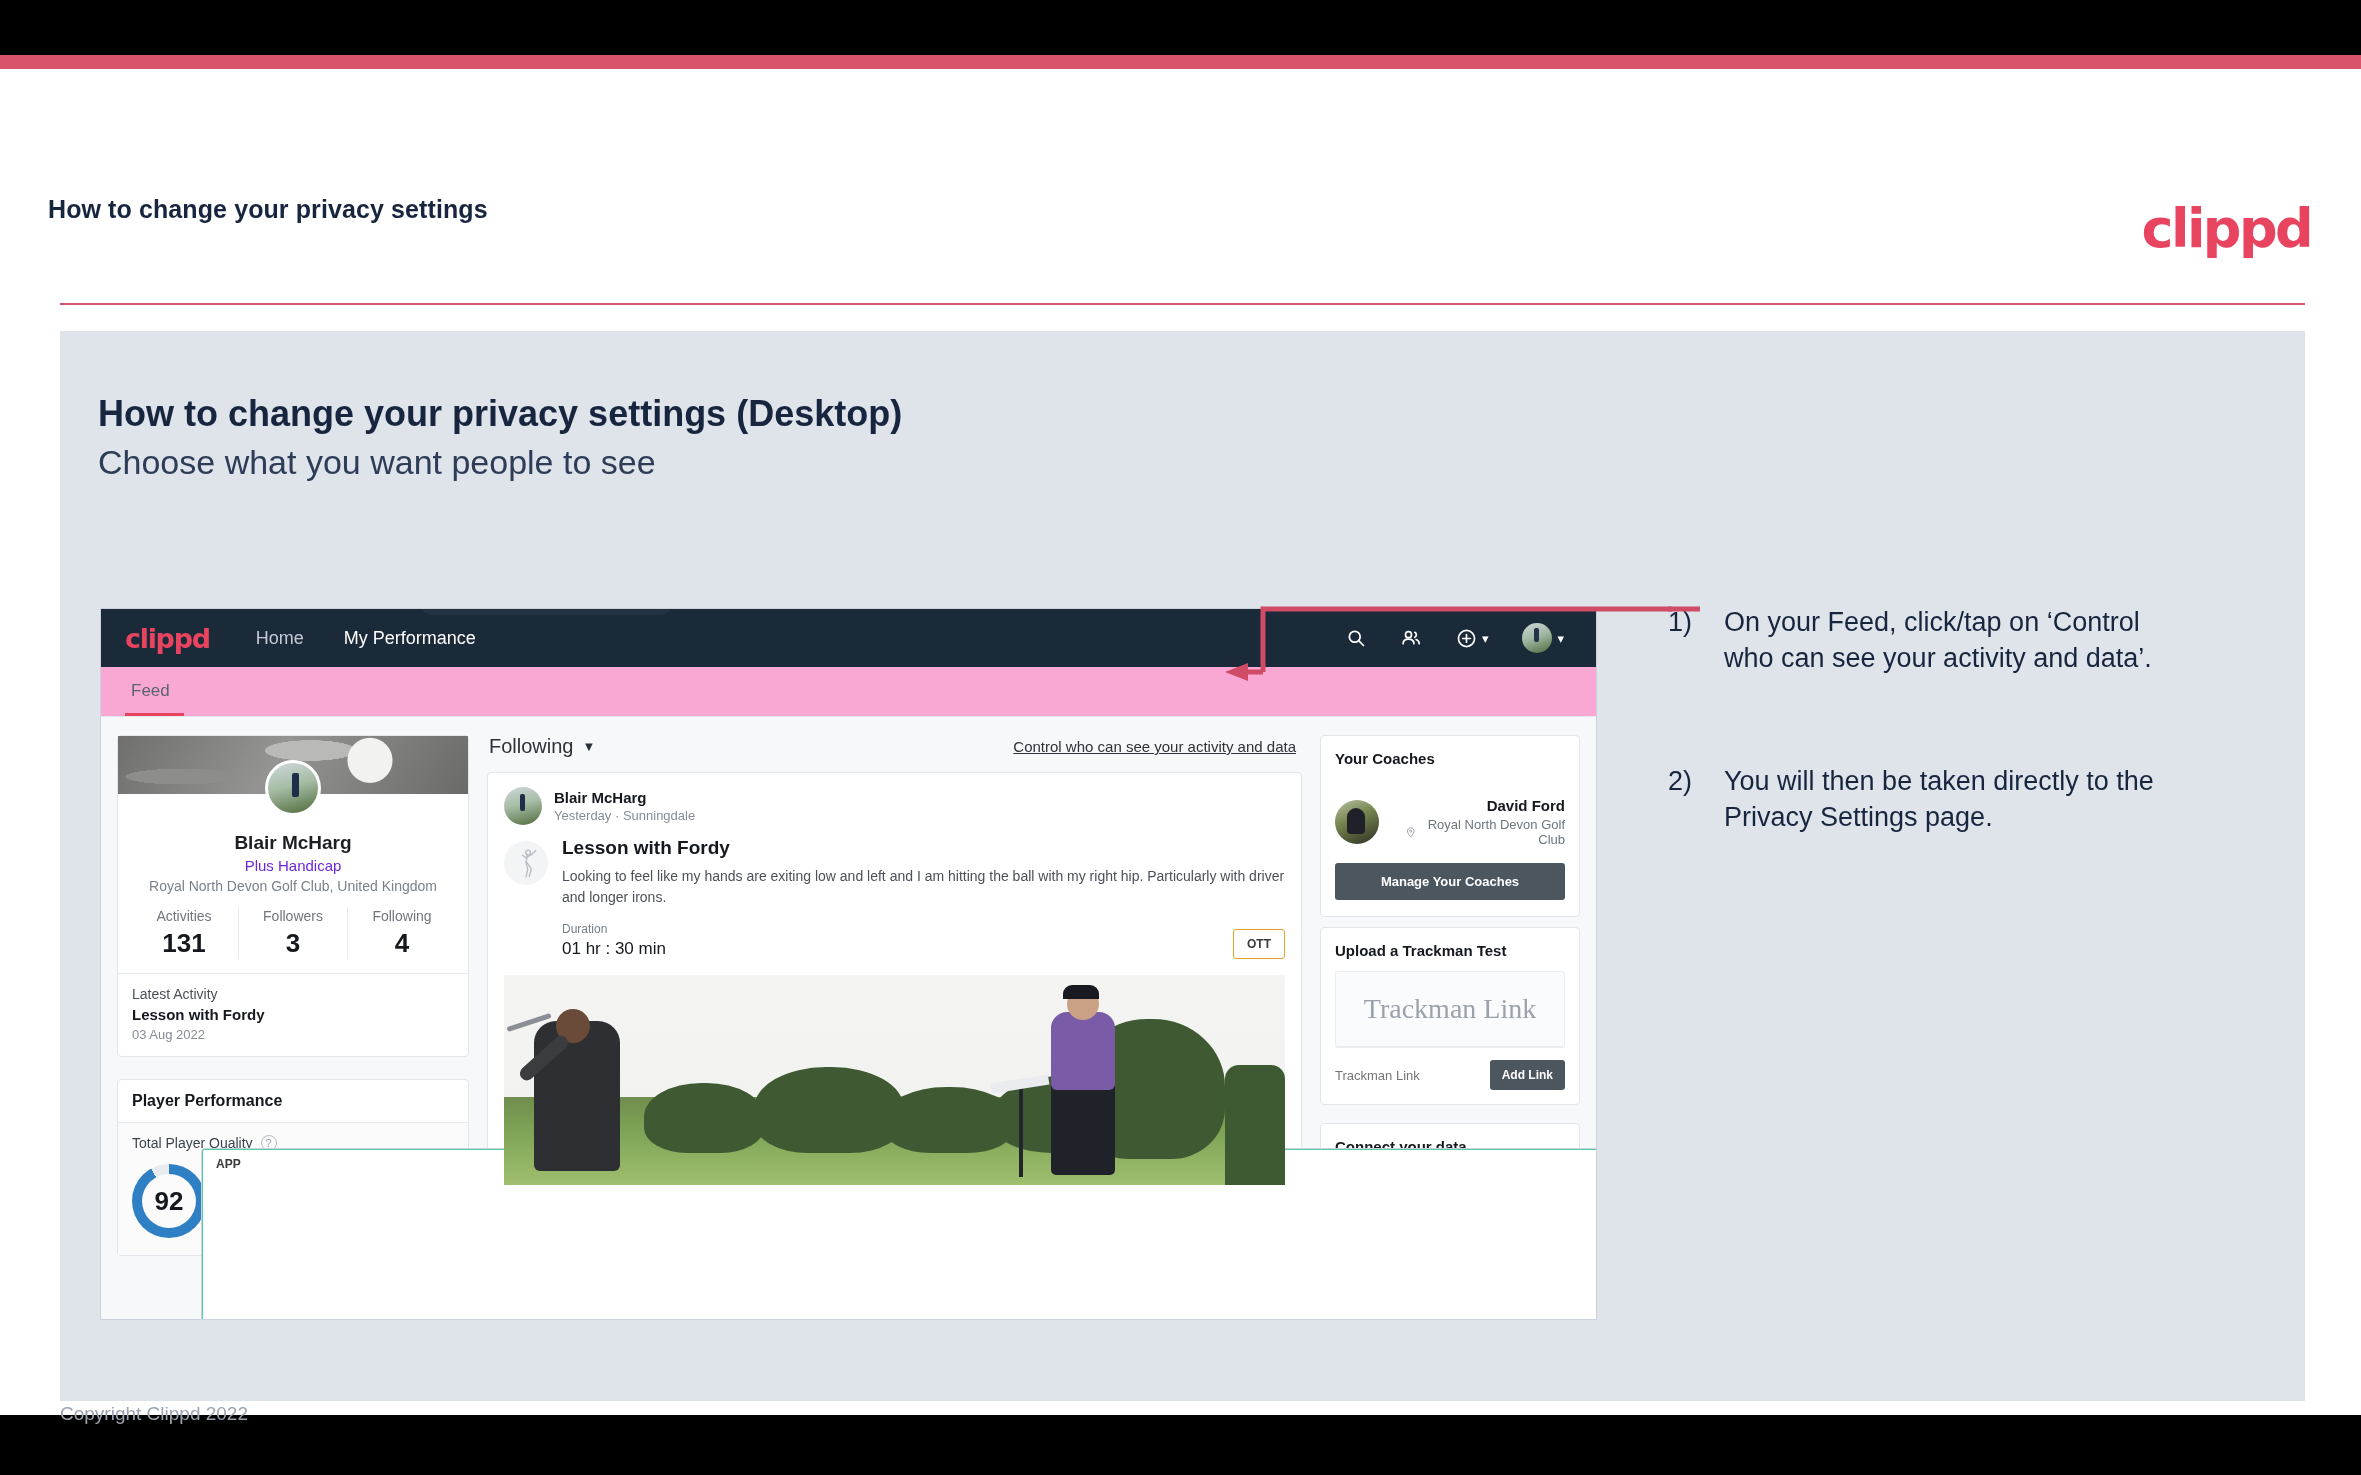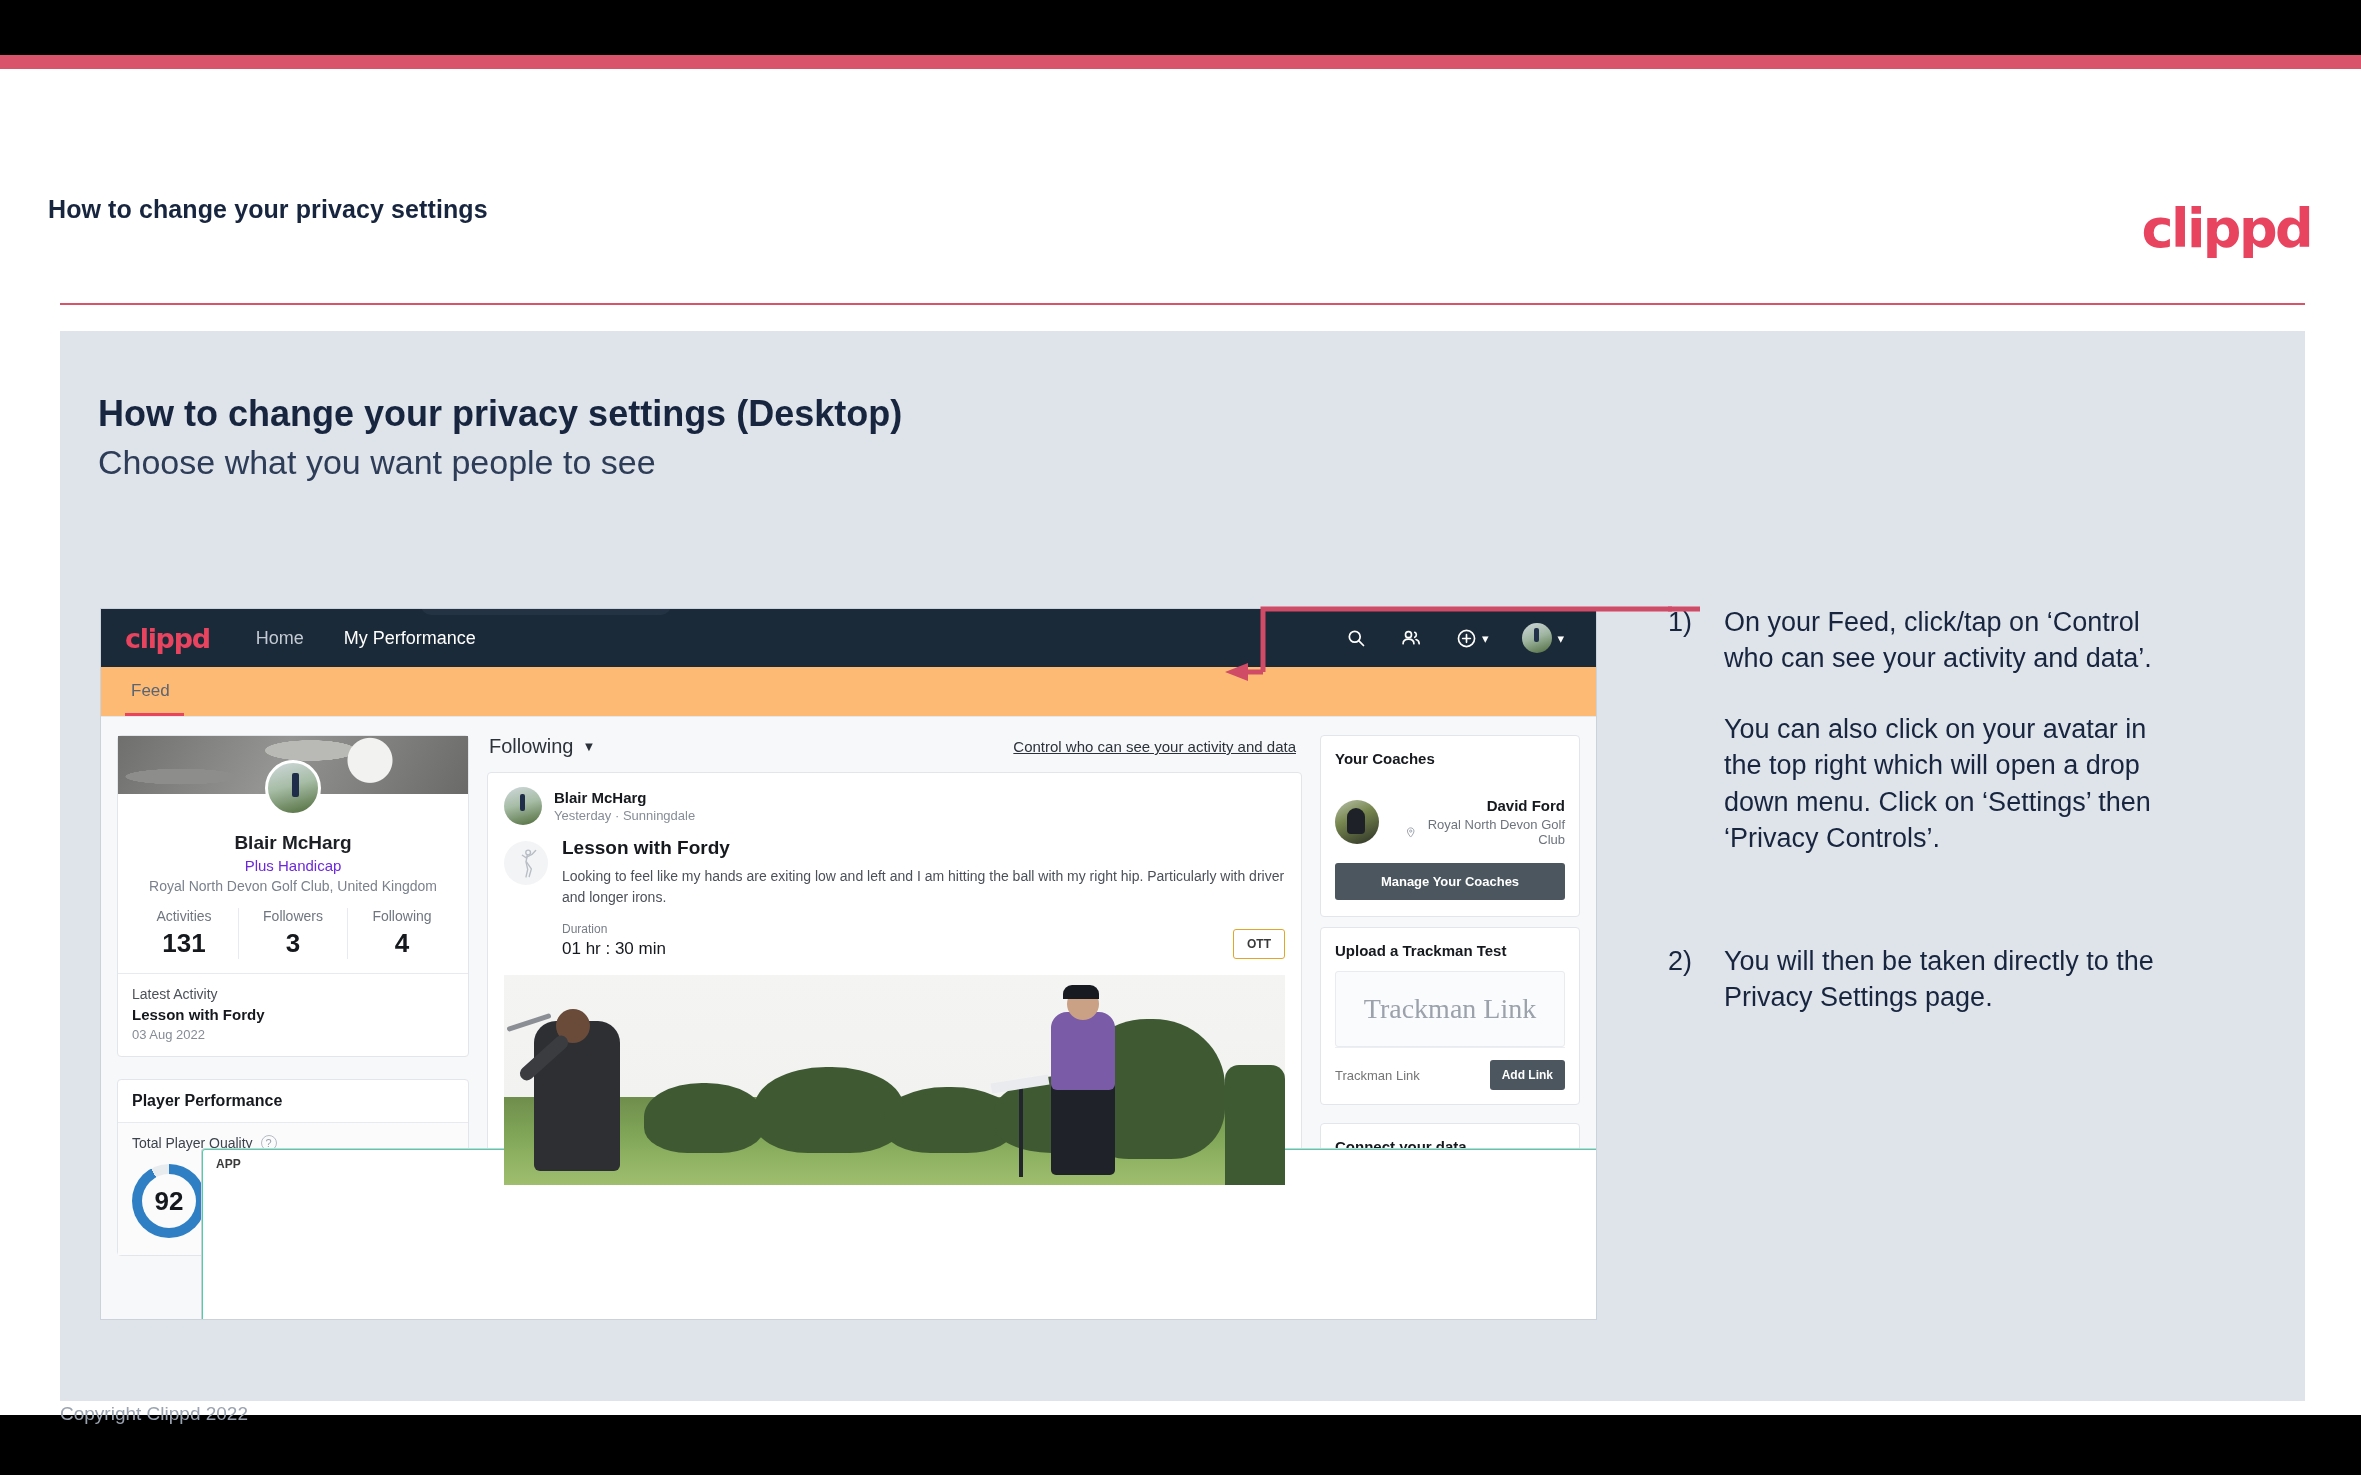--- a/index.html
+++ b/index.html
@@ -81,21 +81,21 @@
     width:30px; height:30px; border-radius:50%;
     background:linear-gradient(160deg,#cfd8dc 0%,#9fb5a0 48%,#4d6a3c 100%);
     position:relative; overflow:hidden;
   }
   .nav-avatar::after{
     content:""; position:absolute; left:12px; top:5px; width:5px; height:14px;
     background:#23324a; border-radius:2px;
   }
 
   .app-tabs {
-    height:50px; background:#fdba74; border-bottom:1px solid #e4e7ec;
+    height:50px; background:#f9a8d4; border-bottom:1px solid #e4e7ec;
     display:flex; align-items:flex-end; padding-left:24px;
   }
   .app-tab {
     font-size:17px; color:#5b6472; padding:0 14px 12px 6px;
     border-bottom:3px solid #e8435f;
   }
 
   .app-body {
     display:flex; gap:18px; padding:18px 16px 0 16px;
     background:#f7f8fa; height:602px;
@@ -521,21 +521,20 @@
         </div>
 
       </div>
     </div>
 
     <div class="instr">
       <div class="instr-item">
         <div class="instr-num">1)</div>
         <div class="instr-text">On your Feed, click/tap on ‘Control who can see your activity and data’.</div>
       </div>
-      <div class="instr-sub">You can also click on your avatar in the top right which will open a drop down menu. Click on ‘Settings’ then ‘Privacy Controls’.</div>
       <div class="instr-item2">
         <div class="instr-num">2)</div>
         <div class="instr-text">You will then be taken directly to the Privacy Settings page.</div>
       </div>
     </div>
 
   </div>
 
   <svg class="callout">
     <path d="M1672,609 L1263,609 L1263,672" stroke="#cf4b66" stroke-width="5" fill="none"></path>

